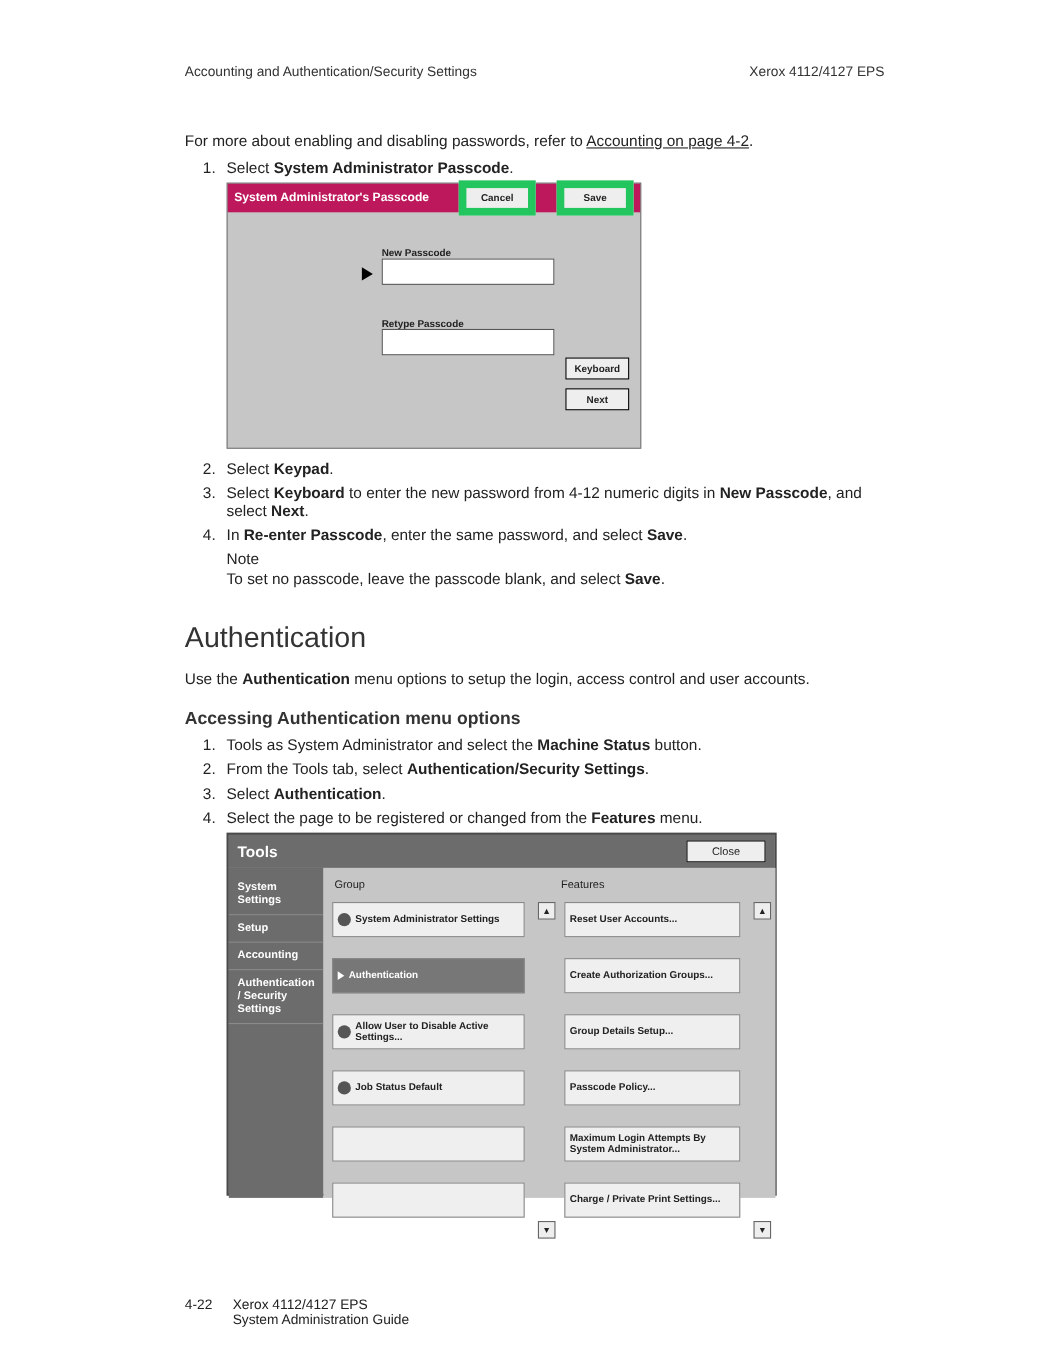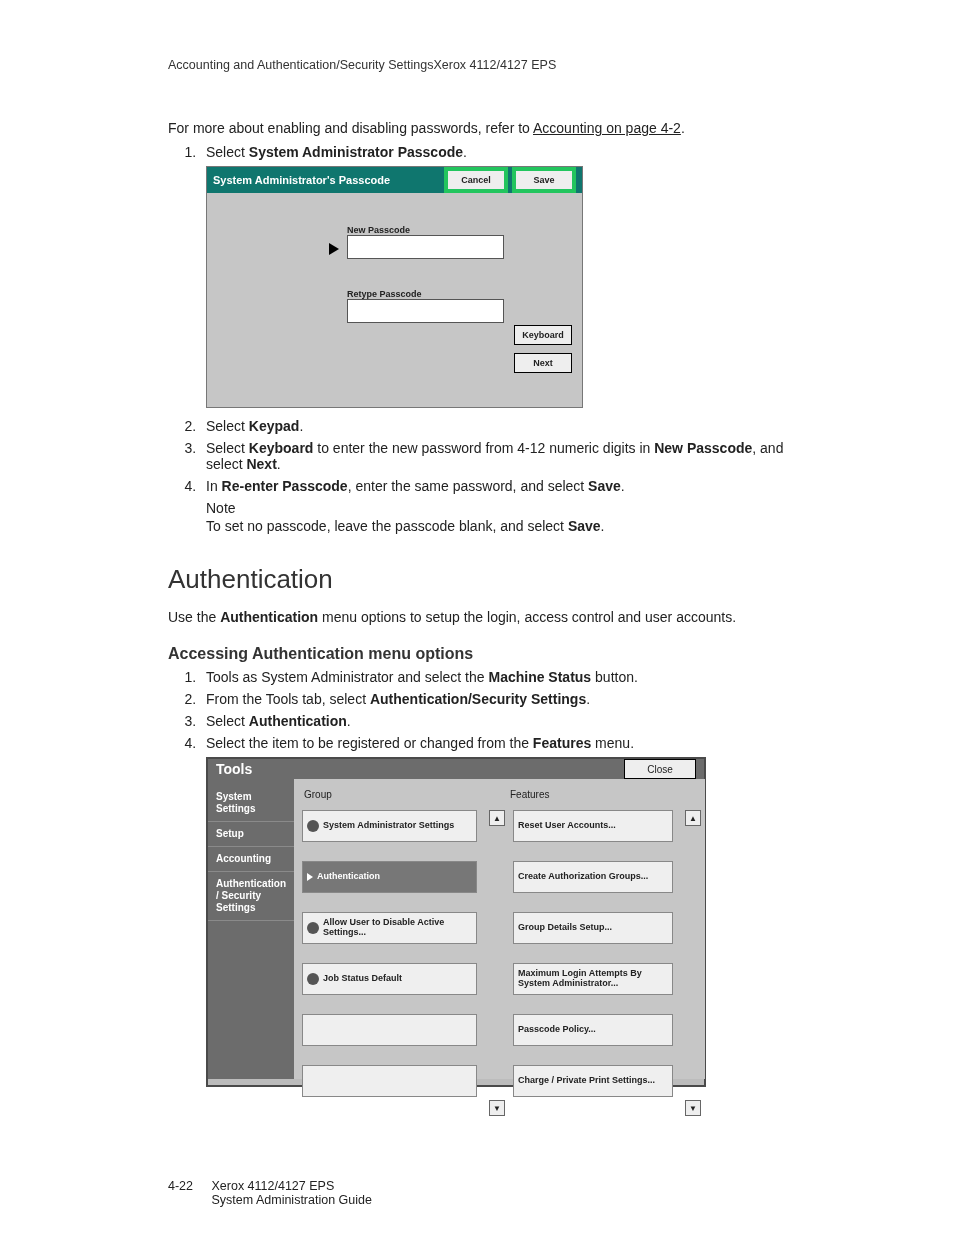--- a/index.html
+++ b/index.html
@@ -12,21 +12,21 @@
   }
   .page {
     width: 954px;
     height: 1235px;
     position: relative;
     box-sizing: border-box;
     padding: 58px 150px 40px 168px;
   }
   .top-header {
     display: flex;
-    justify-content: flex-start;
+    justify-content: space-between;
     font-size: 12.5px;
     color: #333;
     margin-bottom: 48px;
   }
   .intro { margin-bottom: 8px; }
   .underlined { text-decoration: underline; }
   .bold { font-weight: bold; }
   ol.main-list {
     margin: 6px 0 0 0;
     padding-left: 32px;
@@ -40,37 +40,37 @@
   .shot1 {
     width: 375px;
     height: 240px;
     border: 1px solid #777;
     background: #c6c6c6;
     margin: 6px 0 10px 0;
     position: relative;
   }
   .shot1-header {
     height: 26px;
-    background: #0f766e;
+    background: #be185d;
     display: flex;
     align-items: center;
     padding: 0 6px;
-    gap: 4px;
+    gap: 19px;
   }
   .shot1-title {
     color: #fff;
     font-weight: bold;
     font-size: 11px;
     flex: 1;
   }
   .hbtn {
     width: 56px;
     height: 18px;
     background: #eee;
-    border: 4px solid #22c55e;
+    border: 7px solid #22c55e;
     font-size: 9px;
     display: flex;
     align-items: center;
     justify-content: center;
     font-weight: bold;
   }
   .pc-label {
     position: absolute;
     font-size: 9px;
     font-weight: bold;
@@ -122,21 +122,21 @@
   .shot2 {
     width: 500px;
     height: 330px;
     border: 2px solid #4a4a4a;
     background: #bcbcbc;
     margin: 6px 0 0 0;
     position: relative;
     box-sizing: border-box;
   }
   .shot2-header {
-    height: 20px;
+    height: 30px;
     background: #6c6c6c;
     display: flex;
     align-items: center;
     padding: 0 8px;
   }
   .shot2-title { color: #fff; font-weight: bold; font-size: 14px; flex: 1; }
   .close-btn {
     width: 70px; height: 18px;
     background: #eee; border: 1px solid #000;
     font-size: 10px;
@@ -296,21 +296,21 @@
     <li>
       <span>Tools as System Administrator and select the </span><span class="bold">Machine Status</span><span> button.</span>
     </li>
     <li>
       <span>From the Tools tab, select </span><span class="bold">Authentication/Security Settings</span><span>.</span>
     </li>
     <li>
       <span>Select </span><span class="bold">Authentication</span><span>.</span>
     </li>
     <li>
-      <span>Select the item to be registered or changed from the </span><span class="bold">Features</span><span> menu.</span>
+      <span>Select the page to be registered or changed from the </span><span class="bold">Features</span><span> menu.</span>
 
       
       <div class="shot2">
         <div class="shot2-header">
           <span class="shot2-title">Tools</span>
           <div class="close-btn">Close</div>
         </div>
         <div class="shot2-body">
           <div class="tabs-col">
             <div class="tab-item">System Settings</div>
@@ -345,22 +345,22 @@
                 <div class="gitem"></div>
               </div>
               <div class="scroll-col">
                 <div class="scroll-btn">▲</div>
                 <div class="scroll-btn">▼</div>
               </div>
               <div class="flist">
                 <div class="fitem">Reset User Accounts...</div>
                 <div class="fitem">Create Authorization Groups...</div>
                 <div class="fitem">Group Details Setup...</div>
+                <div class="fitem">Passcode Policy...</div>
                 <div class="fitem">Maximum Login Attempts By System Administrator...</div>
-                <div class="fitem">Passcode Policy...</div>
                 <div class="fitem">Charge / Private Print Settings...</div>
               </div>
               <div class="scroll-col">
                 <div class="scroll-btn">▲</div>
                 <div class="scroll-btn">▼</div>
               </div>
             </div>
           </div>
         </div>
       </div>

